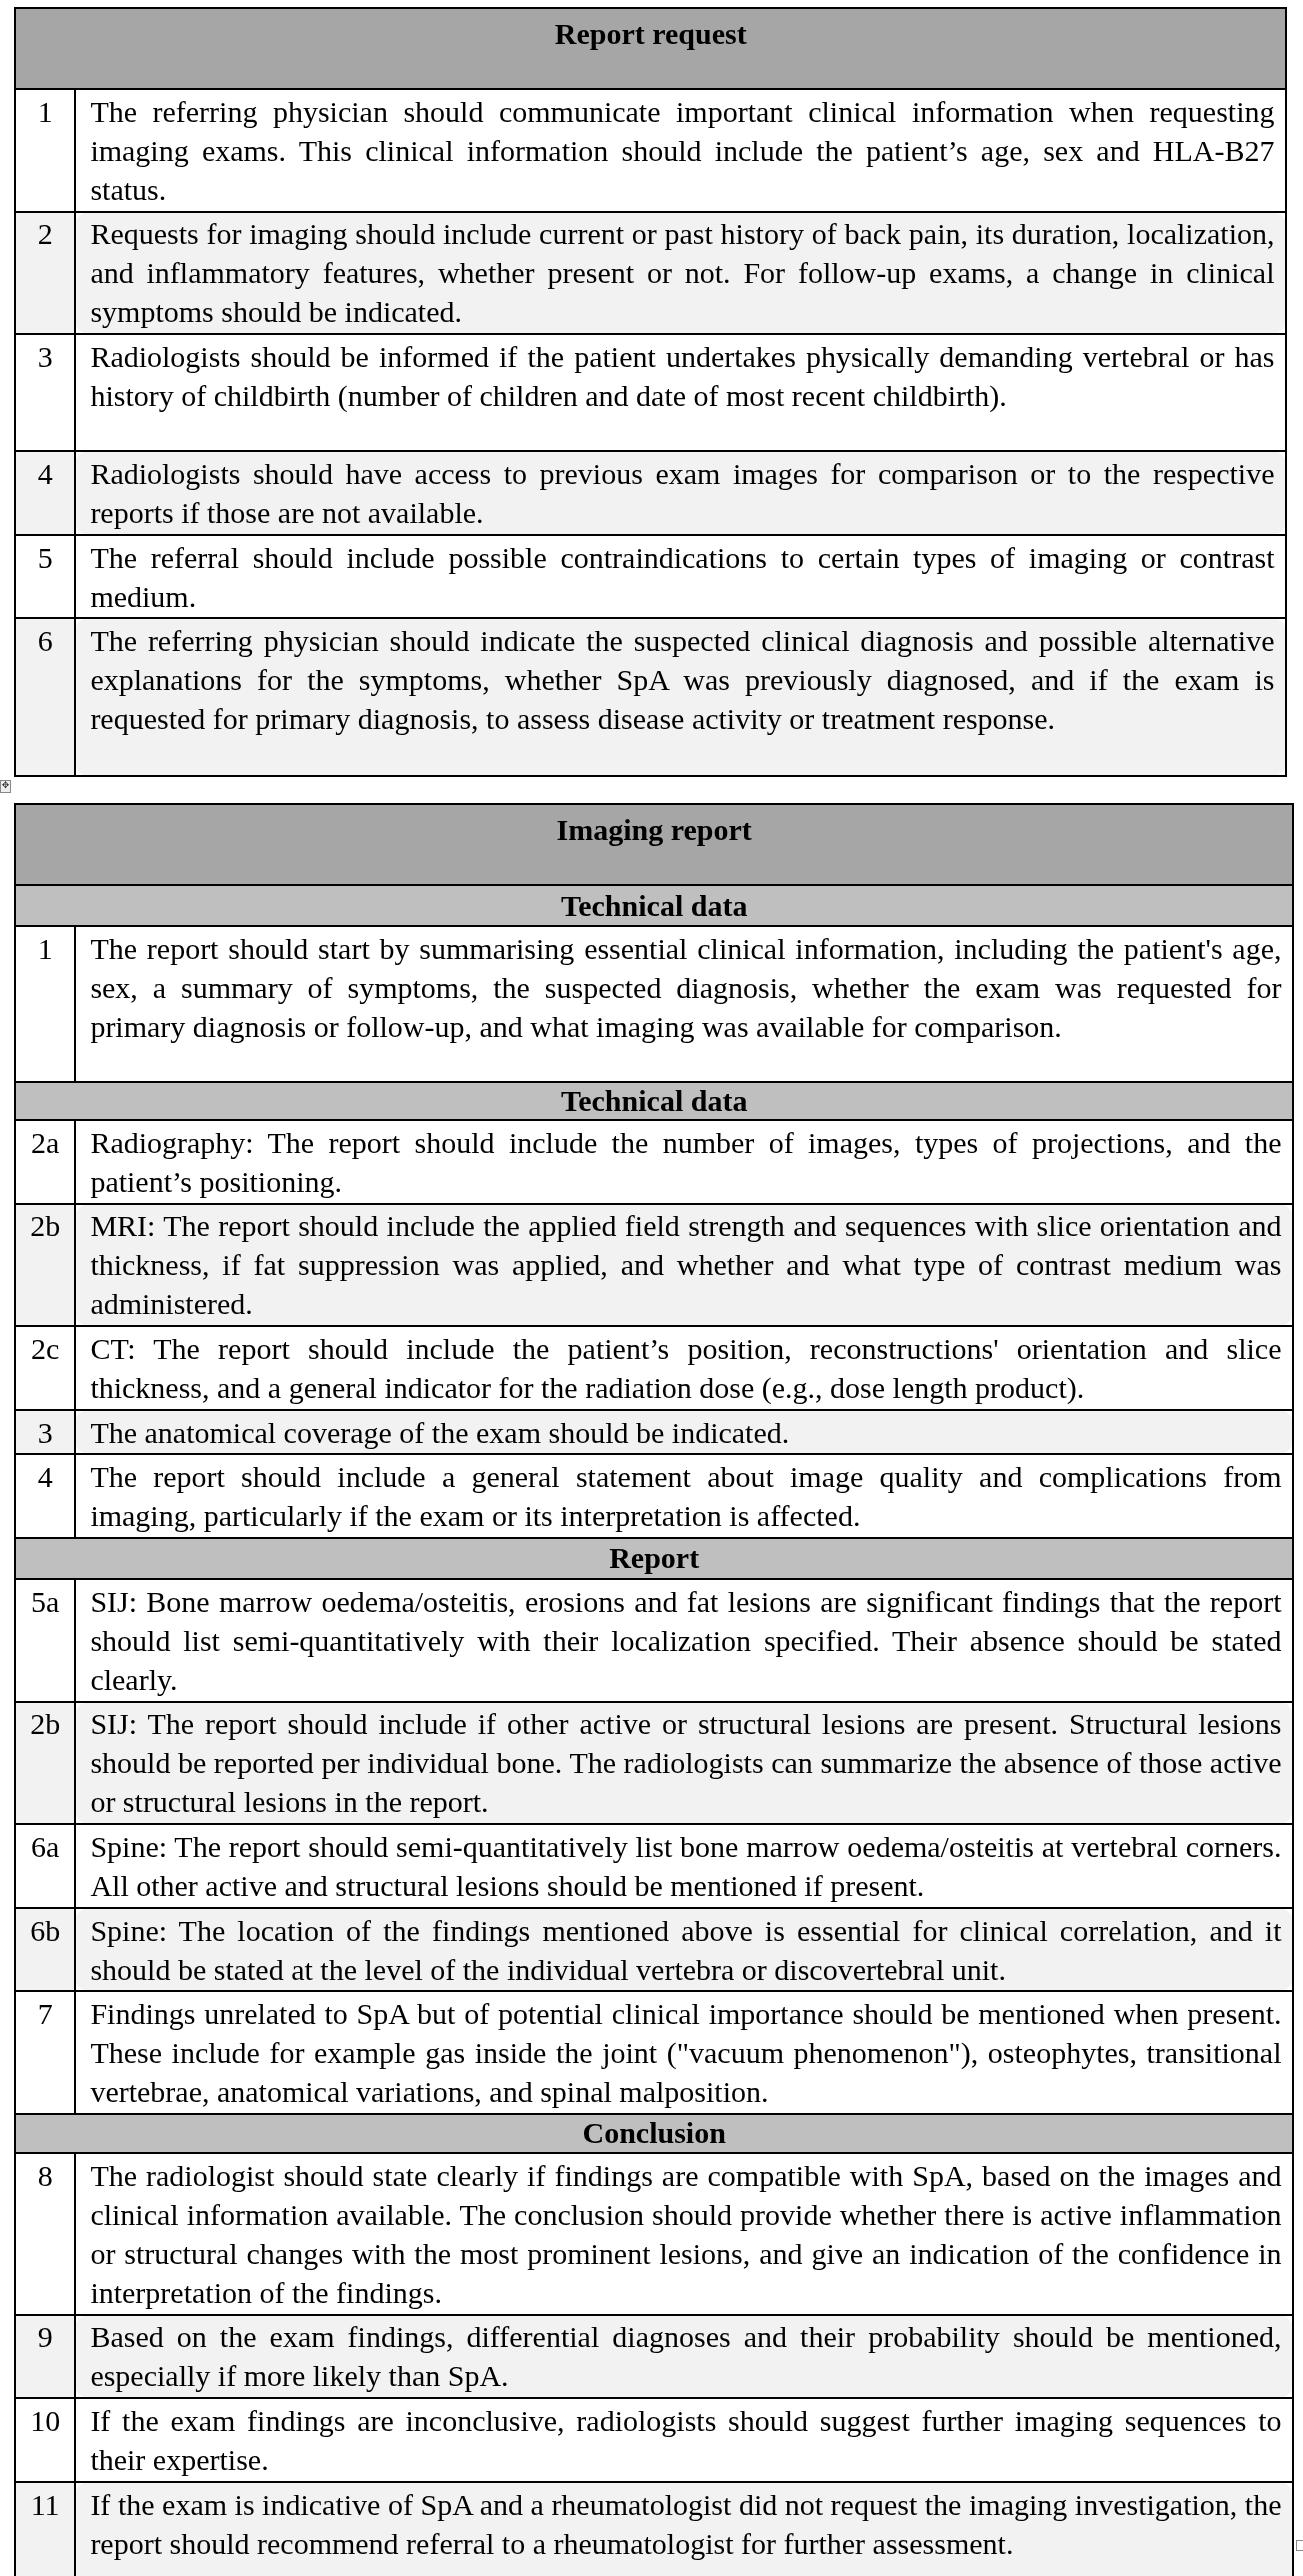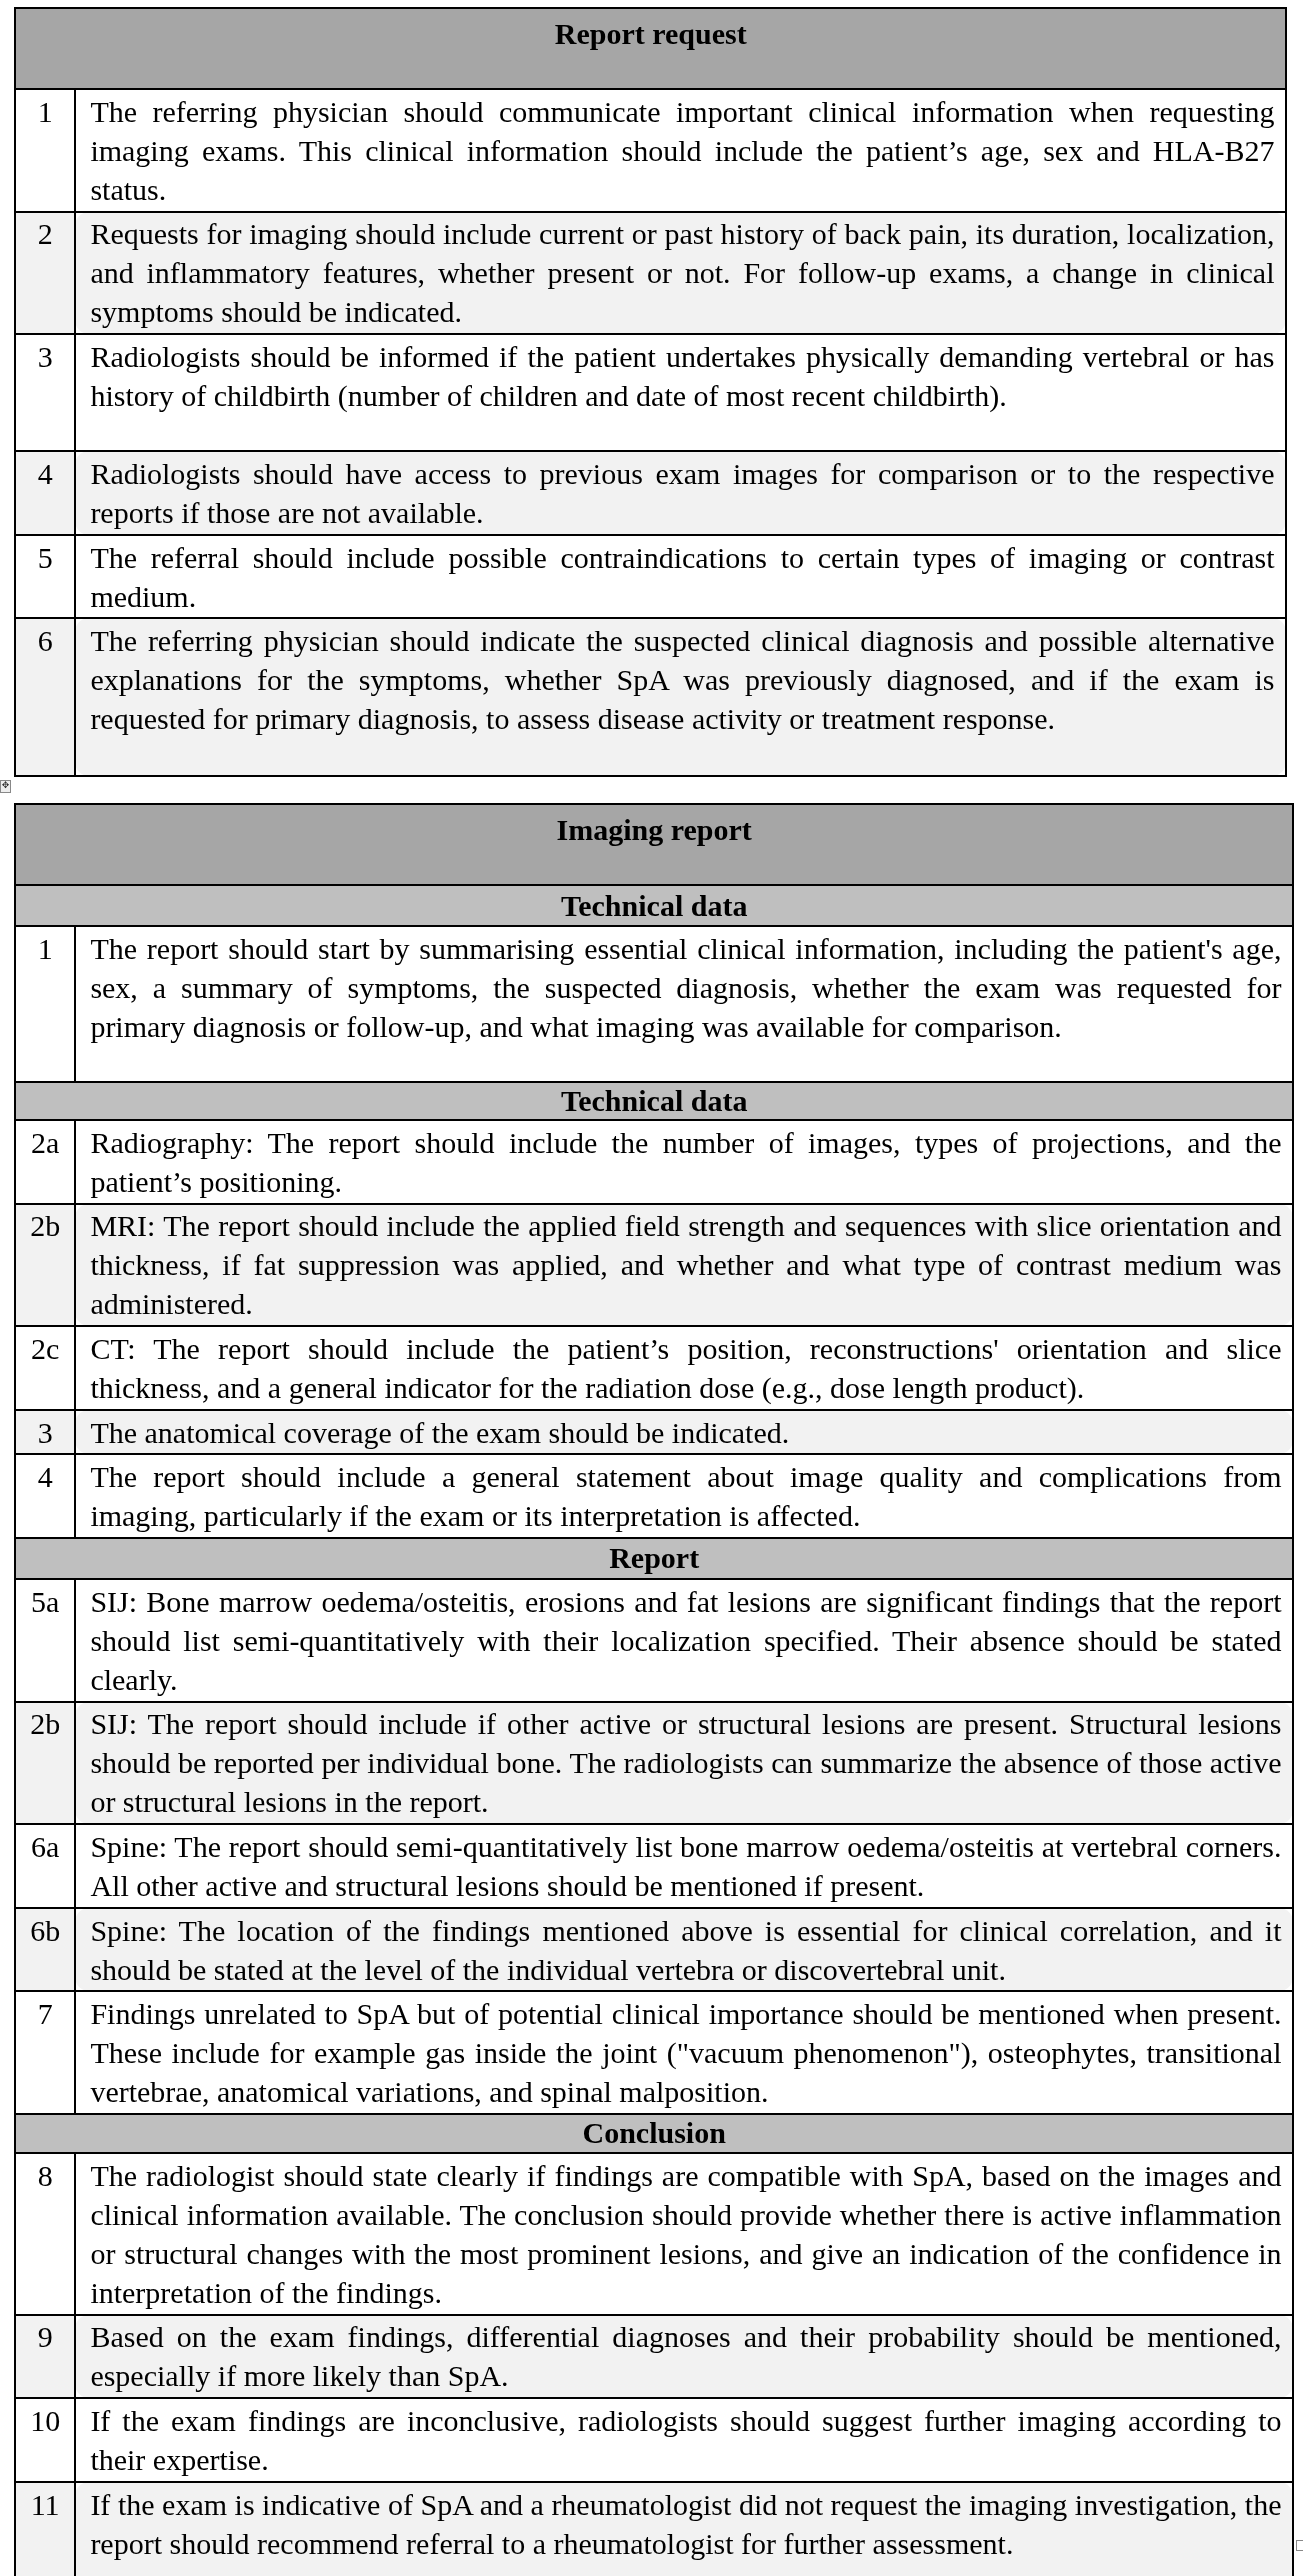--- a/index.html
+++ b/index.html
@@ -130,21 +130,21 @@
   <tr style="height:158px">
     <td class="num">8</td>
     <td class="txt">The radiologist should state clearly if findings are compatible with SpA, based on the images and clinical information available. The conclusion should provide whether there is active inflammation or structural changes with the most prominent lesions, and give an indication of the confidence in interpretation of the findings.</td>
   </tr>
   <tr class="alt" style="height:79px">
     <td class="num">9</td>
     <td class="txt">Based on the exam findings, differential diagnoses and their probability should be mentioned, especially if more likely than SpA.</td>
   </tr>
   <tr style="height:78px">
     <td class="num">10</td>
-    <td class="txt">If the exam findings are inconclusive, radiologists should suggest further imaging according to their expertise.</td>
+    <td class="txt">If the exam findings are inconclusive, radiologists should suggest further imaging sequences to their expertise.</td>
   </tr>
   <tr class="alt" style="height:119px">
     <td class="num">11</td>
     <td class="txt">If the exam is indicative of SpA and a rheumatologist did not request the imaging investigation, the report should recommend referral to a rheumatologist for further assessment.</td>
   </tr>
 </tbody>
   </table>
 
 <div class="resize-handle"></div>
 

